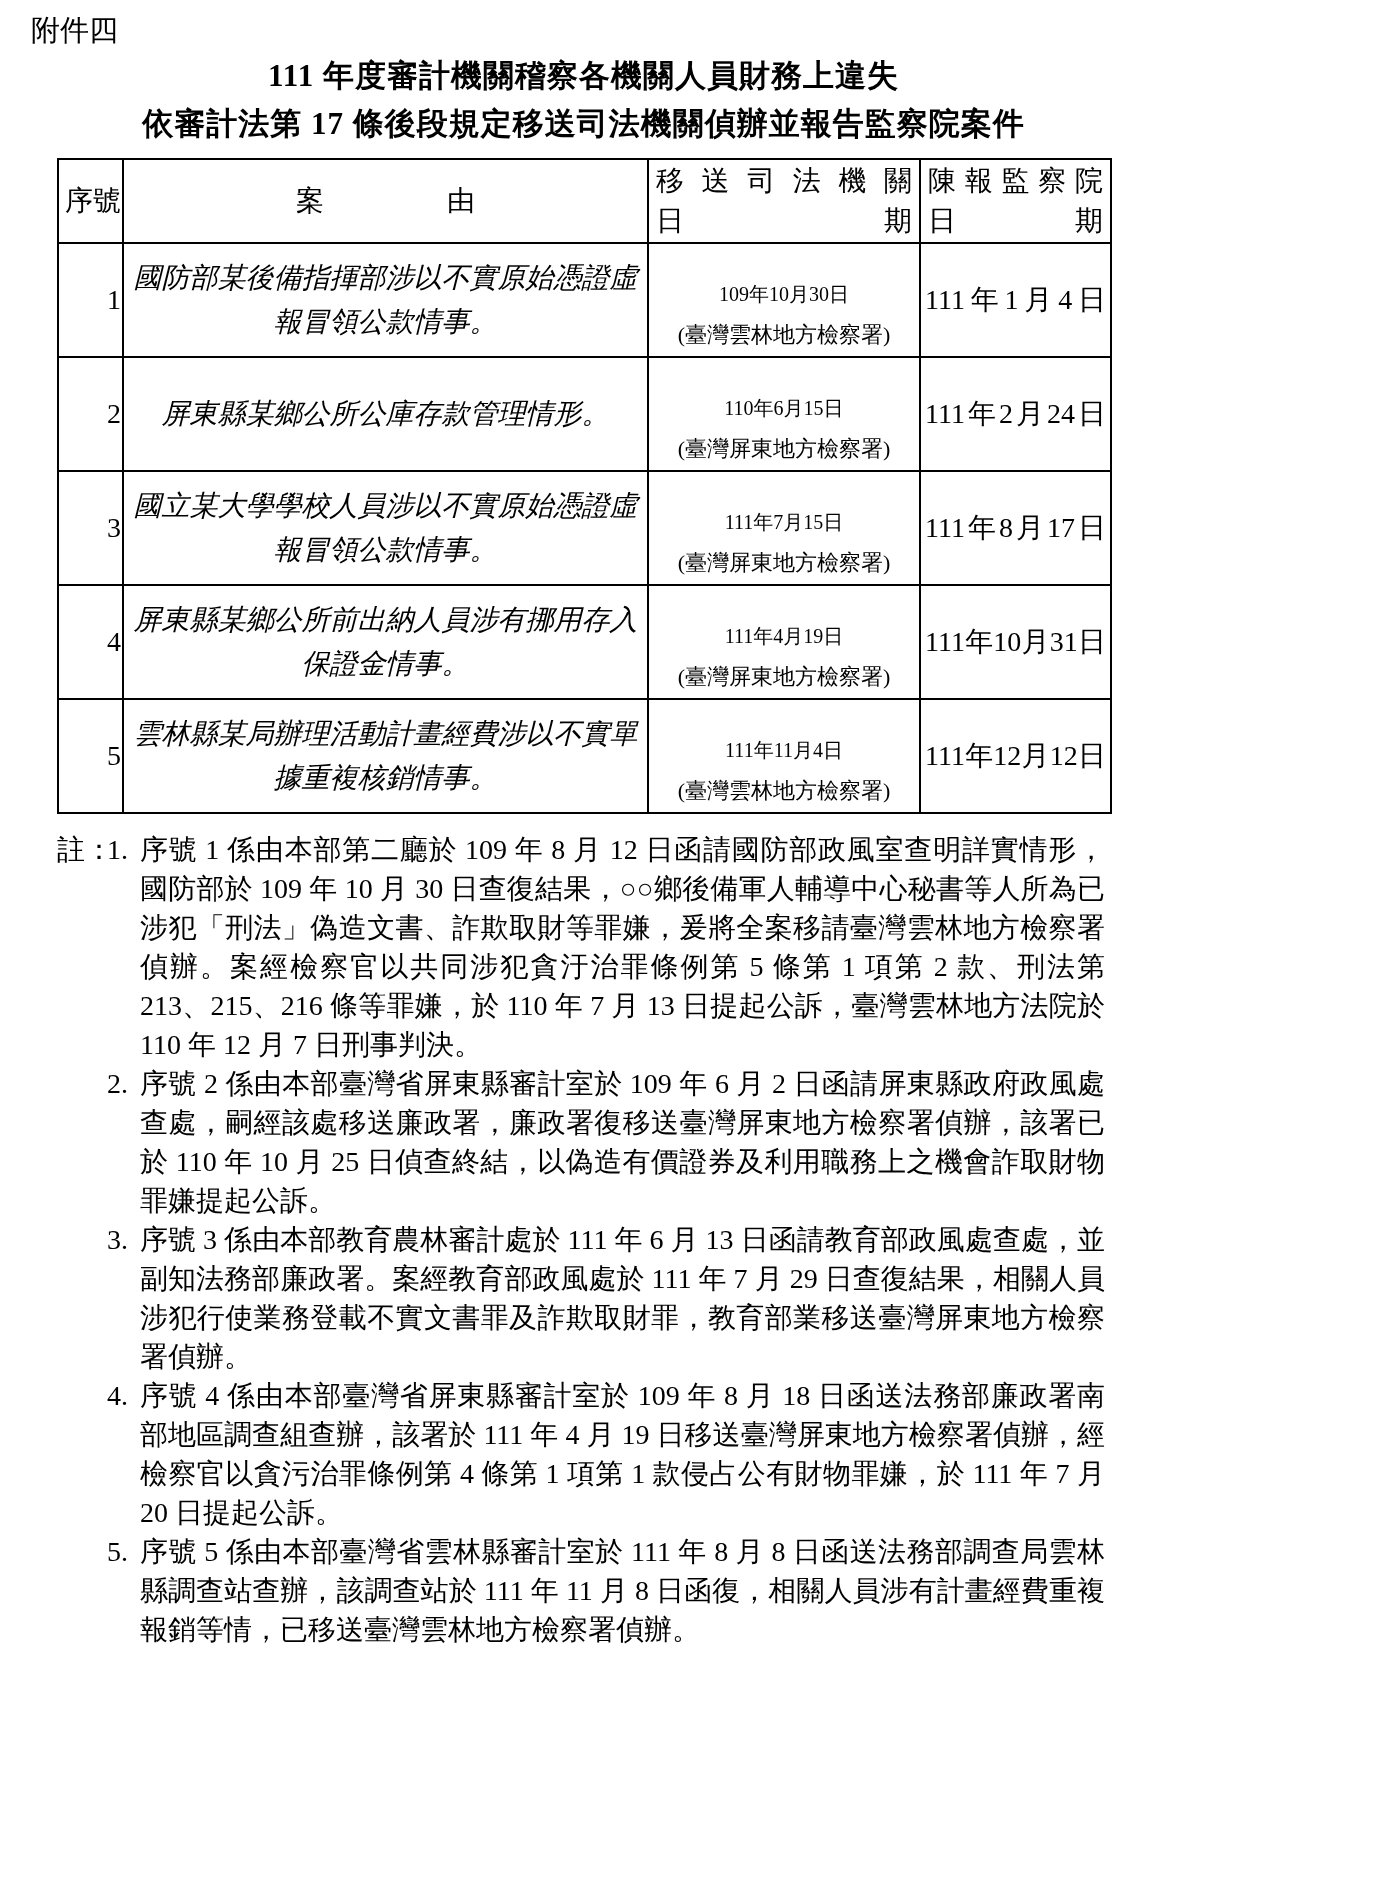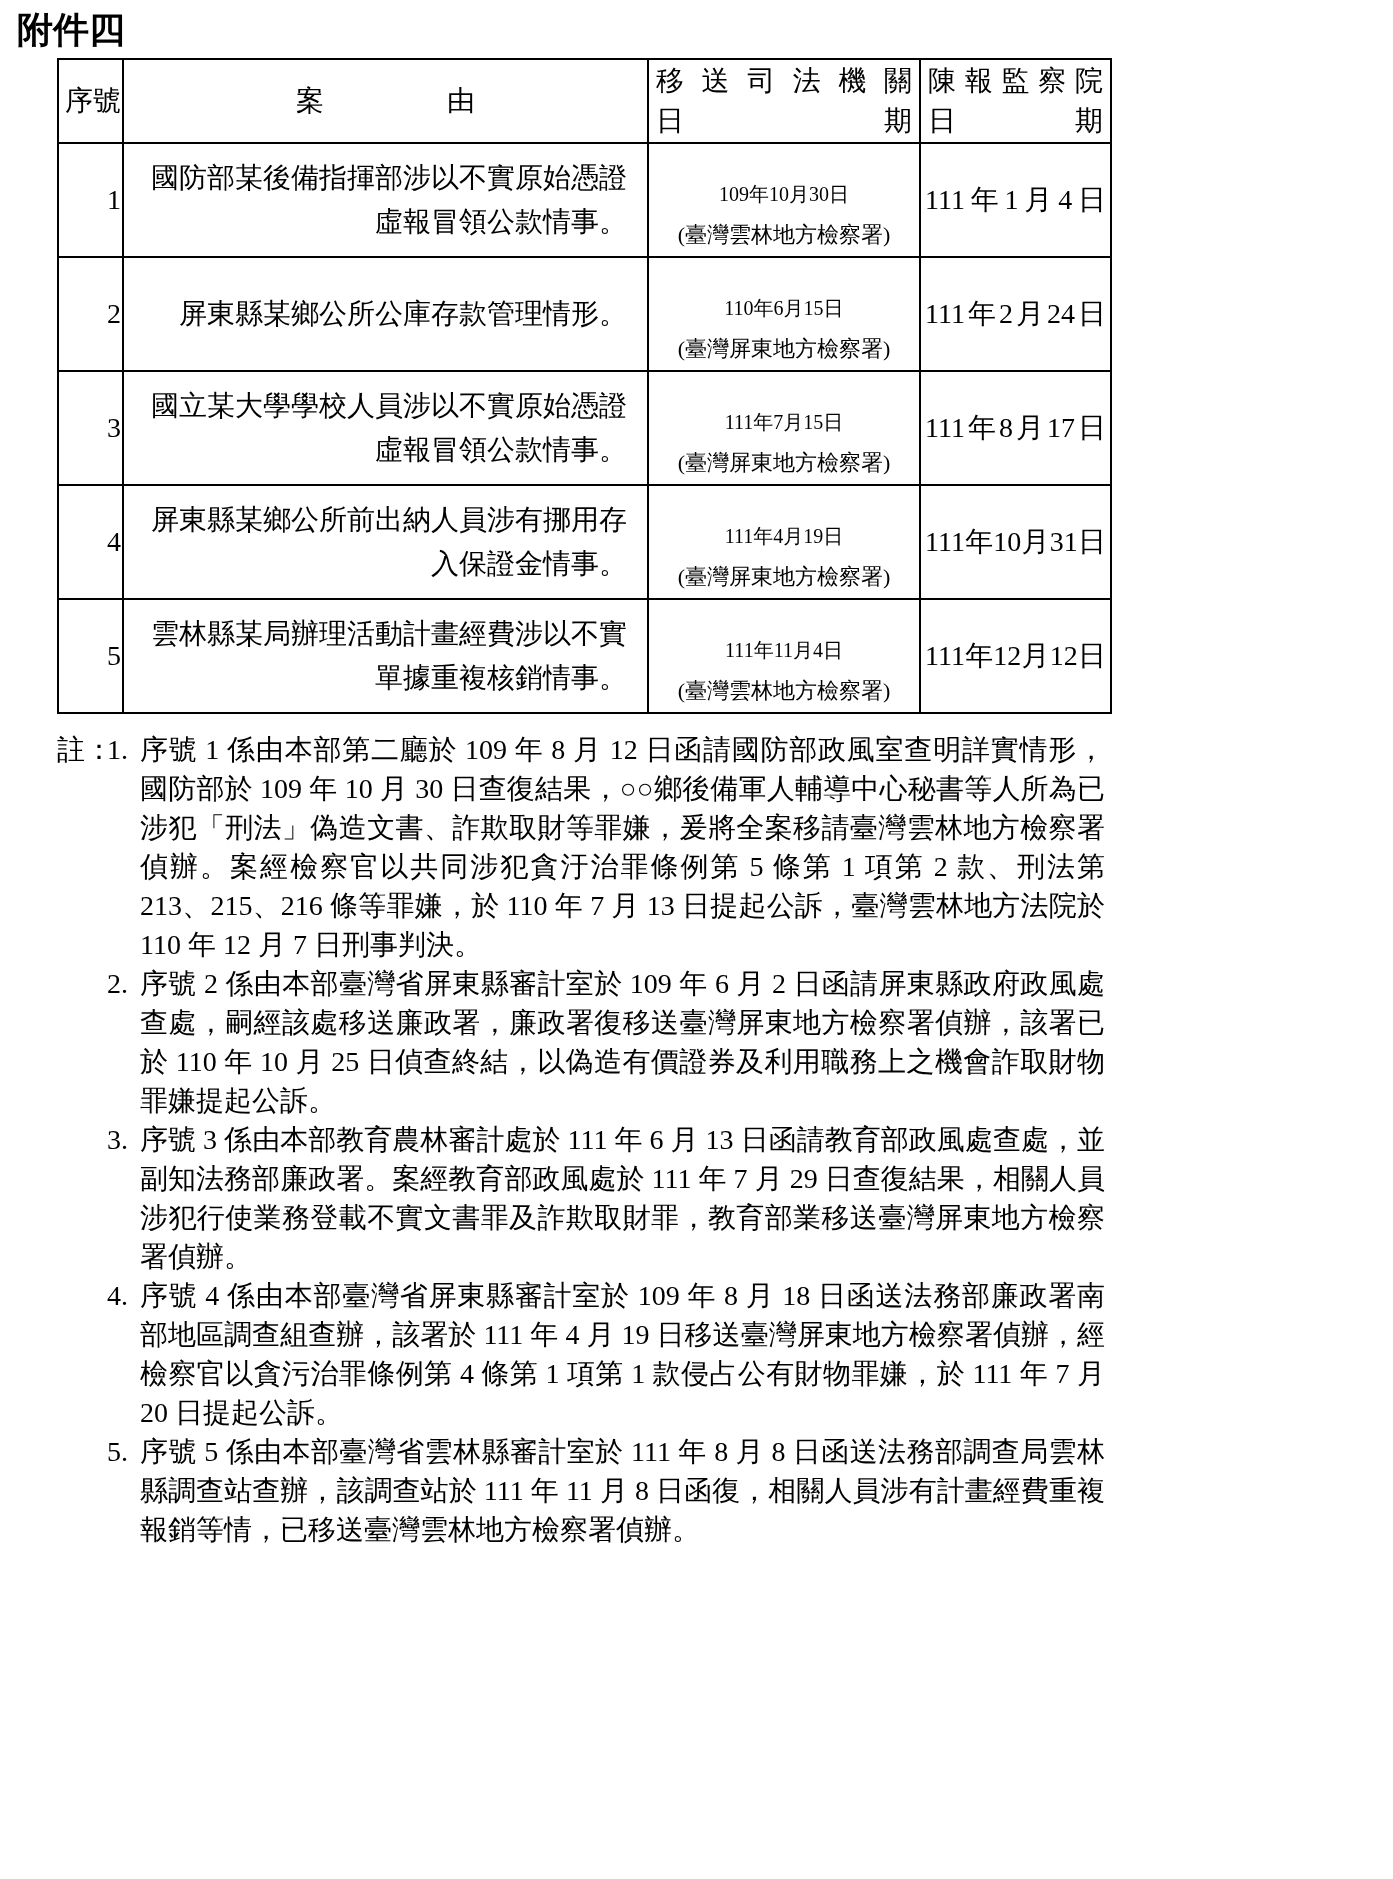--- a/index.html
+++ b/index.html
@@ -12,23 +12,23 @@
   .page {
     position: relative;
     width: 1393px;
     height: 1879px;
     background: #ffffff;
     overflow: hidden;
     box-sizing: border-box;
     padding-top: 12px;
   }
   .attachment-label {
-    margin-left: 17px;
-    font-size: 36px;
-    font-weight: bold;
+    margin-left: 31px;
+    font-size: 29px;
+    font-weight: normal;
     line-height: 36px;
   }
   .title-block {
     width: 1053px;
     margin: 4px 0 0 57px;
     text-align: center;
   }
   .title-line {
     font-size: 31px;
     font-weight: bold;
@@ -60,23 +60,24 @@
   }
   .serial-header, .serial-cell { text-align: right; }
   .case-header {
     padding: 0 172px;
     text-align: justify;
     text-align-last: justify;
     text-justify: inter-character;
   }
   .transfer-header, .report-header { padding: 0 7px; border-radius: 16px; }
   .case-cell {
-    padding: 0 20px;
+    padding: 0 0;
     line-height: 44px;
-    text-align: right;
+    text-align: center;
+    font-style: italic;
   }
   .transfer-cell { text-align: center; }
   .transfer-date { line-height: 42px; font-size: 20px; white-space: nowrap; margin-top: 28px; }
   .transfer-agency { line-height: 40px; font-size: 22px; white-space: nowrap; }
   .report-cell {
     padding: 4px 4px;
     text-align: justify;
     text-align-last: justify;
     text-justify: inter-character;
     white-space: nowrap;
@@ -109,20 +110,24 @@
     text-align: left;
   }
 </style>
 </head>
 <body>
 
 <div class="page">
 
   <div class="attachment-label">附件四</div>
 
+  <div class="title-block">
+    <div class="title-line">111 年度審計機關稽察各機關人員財務上違失</div>
+    <div class="title-line">依審計法第 17 條後段規定移送司法機關偵辦並報告監察院案件</div>
+  </div>
 
   <table class="main">
     <colgroup>
       <col style="width:65px">
       <col style="width:525px">
       <col style="width:272px">
       <col style="width:191px">
     </colgroup>
     <thead>
       <tr>

